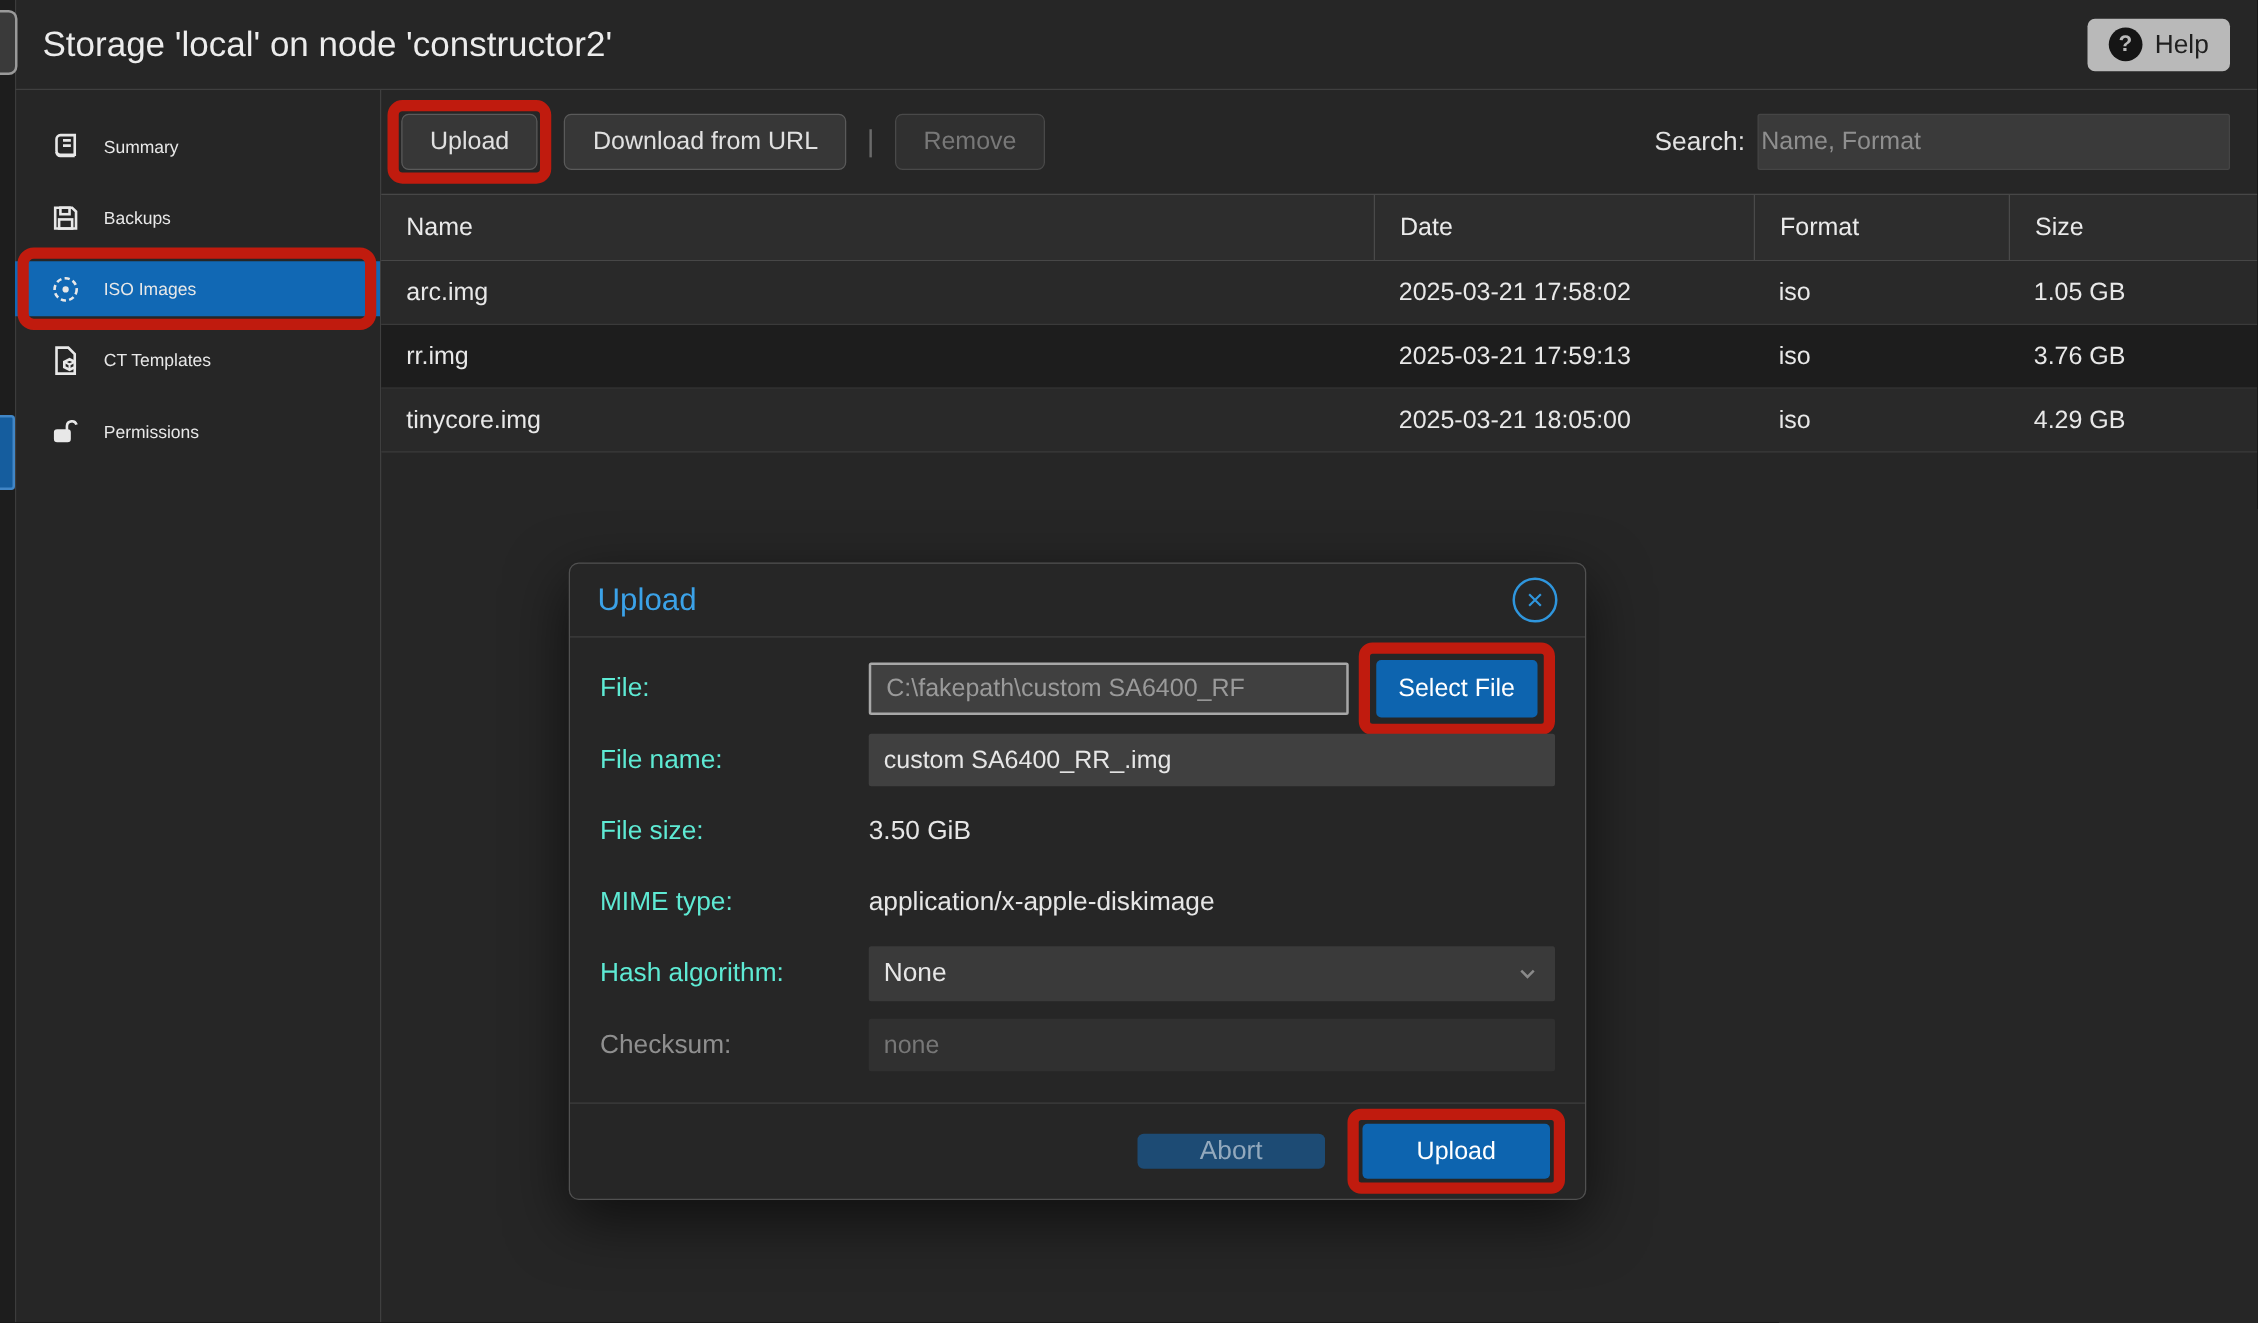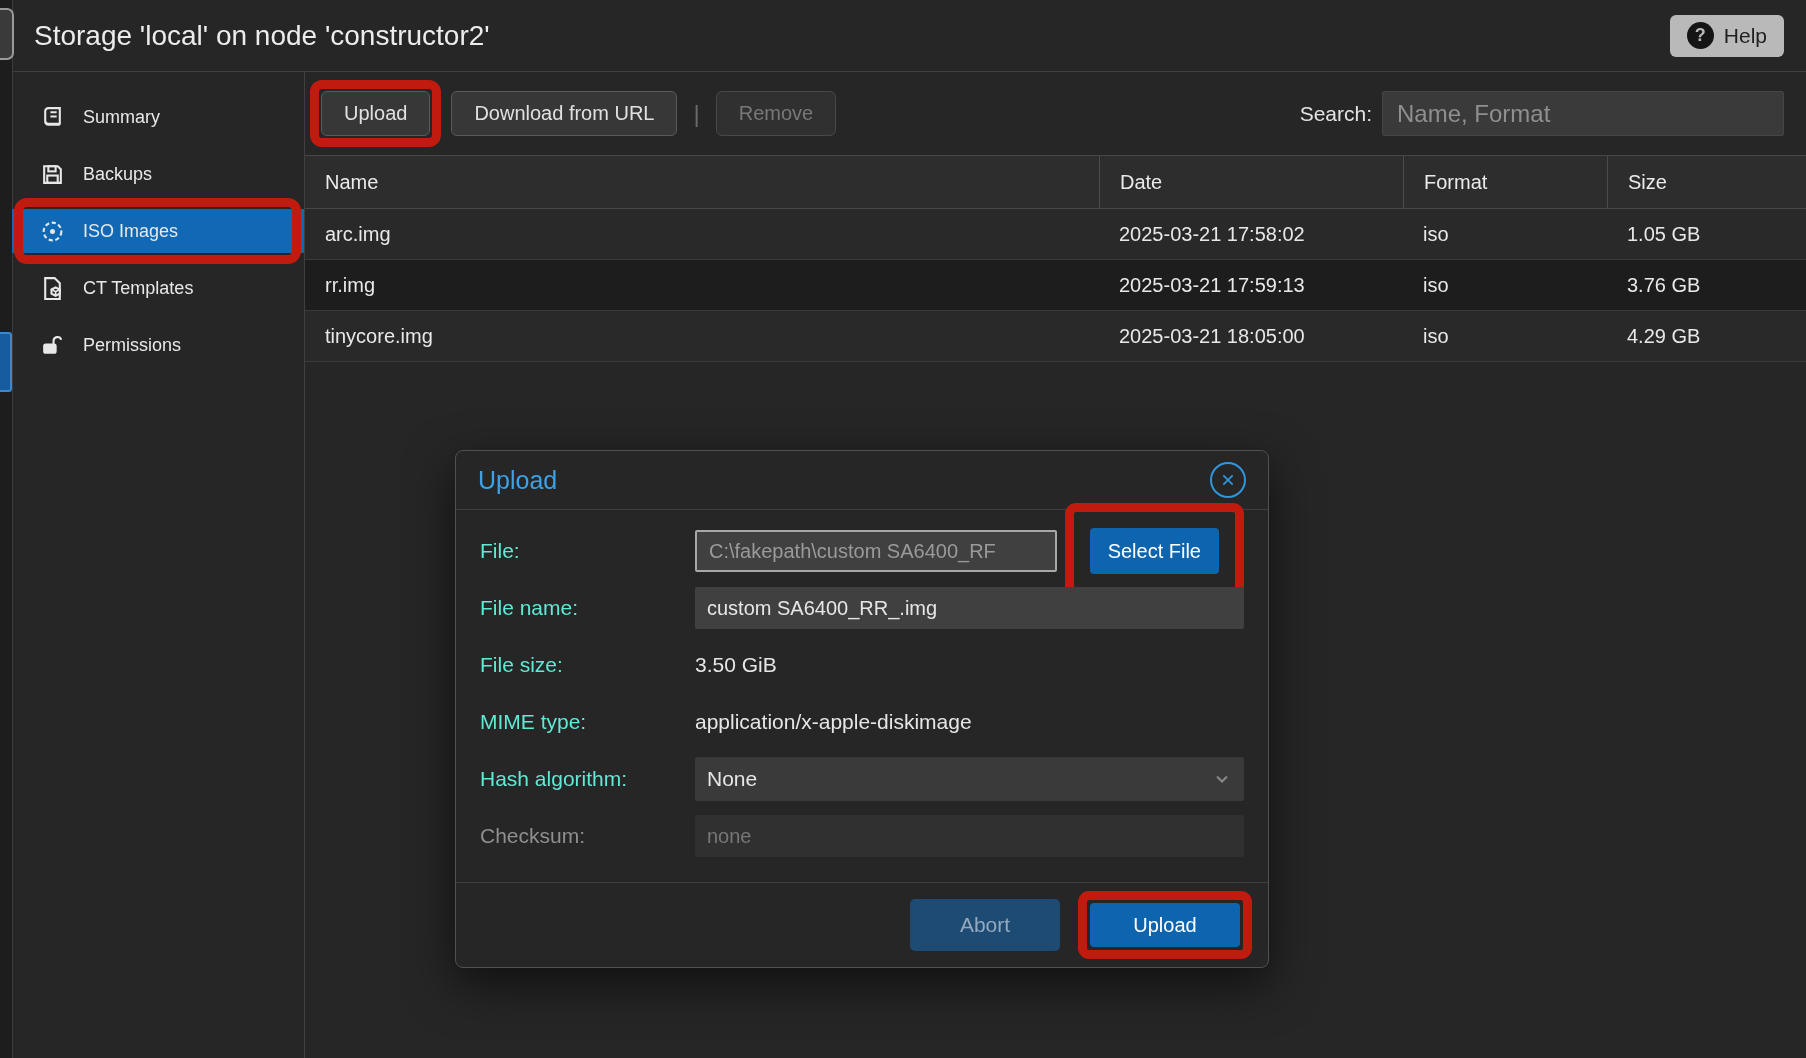--- a/index.html
+++ b/index.html
@@ -21,38 +21,38 @@
   .help-btn{margin-left:auto;height:42px;padding:0 17px;background:#b9b9b9;color:#1f1f1f;
             border-radius:6px;display:flex;align-items:center;gap:10px;font-size:21px;cursor:pointer;}
   .help-glyph{width:27px;height:27px;border-radius:50%;background:#151515;color:#b9b9b9;
             display:flex;align-items:center;justify-content:center;font-size:18px;font-weight:bold;}
 
   .body-row{display:flex;height:calc(100% - 72px);}
 
   
   .sidebar{width:293px;min-width:293px;border-right:1px solid #3f3f3f;padding-top:23px;box-sizing:border-box;}
   .side-item{position:relative;height:44px;margin-bottom:13px;display:flex;align-items:center;
-             gap:18px;padding-left:28px;font-size:18px;cursor:pointer;}
+             gap:18px;padding-left:28px;font-size:14px;cursor:pointer;}
   .side-item svg{width:25px;height:25px;flex:0 0 25px;}
   .side-item.selected{background:#1168b4;}
   .ann-ring-abs{position:absolute;top:-11px;bottom:-11px;left:2px;right:3px;
                 border:9px solid #c01b0e;border-radius:13px;pointer-events:none;}
 
   
   .content{flex:1;position:relative;min-width:0;}
   .toolbar{height:83px;display:flex;align-items:center;gap:10px;padding:0 20px 0 16px;box-sizing:border-box;}
   .tb-btn{height:45px;padding:0 22px;background:#373737;border:1px solid #5a5a5a;border-radius:6px;
           color:#e0e0e0;font-size:20px;display:flex;align-items:center;cursor:pointer;white-space:nowrap;}
   .tb-btn.disabled{color:#787878;background:#303030;border-color:#494949;cursor:default;}
   .tb-sep{color:#6a6a6a;font-size:24px;margin:0 6px;}
   .ann-ring{display:inline-flex;border:9px solid #c01b0e;border-radius:12px;padding:2px;
             margin:-11px 0 -11px -11px;}
   .search-label{margin-left:auto;font-size:21px;color:#e3e3e3;}
   .search-input{width:372px;height:43px;background:#3a3a3a;border:1px solid #454545;border-radius:2px;
-            color:#e6e6e6;font-size:24px;padding:0 14px;margin-right:2px;outline:none;box-sizing:content-box;}
+            color:#e6e6e6;font-size:20px;padding:0 2px;margin-right:2px;outline:none;box-sizing:content-box;}
   .search-input::placeholder{color:#8f8f8f;}
 
   
   .grid{position:absolute;top:83px;left:0;right:0;}
   .trow{display:grid;grid-template-columns:794px 304px 204px auto;}
   .thead{height:52px;background:#2d2d2d;border-top:1px solid #474747;border-bottom:1px solid #474747;}
   .th{display:flex;align-items:center;padding-left:20px;font-size:20px;color:#eaeaea;}
   .th + .th{border-left:1px solid #4a4a4a;}
   .tr{height:50px;border-bottom:1px solid #3a3a3a;font-size:20px;color:#e8e8e8;cursor:pointer;}
   .tr.odd{background:#292929;}
@@ -75,24 +75,24 @@
   .inp.path{width:390px;border:2px solid #a8a8a8;color:#9a9a9a;}
   .inp.wide{width:556px;}
   .inp.disabled{background:#303030;}
   .inp.disabled::placeholder{color:#777;}
   .static-val{font-size:21px;color:#e6e6e6;}
   .select{position:relative;width:556px;height:44px;background:#3a3a3a;border-radius:2px;display:flex;
           align-items:center;padding:0 12px;font-size:21px;color:#e6e6e6;cursor:pointer;box-sizing:border-box;}
   .select svg{position:absolute;right:12px;width:20px;height:20px;color:#8a8a8a;}
   .btn-blue{height:46px;padding:0 18px;background:#0d64af;color:#fff;border:none;border-radius:4px;
             font-size:20px;cursor:pointer;white-space:nowrap;font-family:inherit;}
-  .sel-ring{display:inline-flex;border:9px solid #c01b0e;border-radius:11px;padding:16px;margin:-12px 0 -12px 8px;}
+  .sel-ring{display:inline-flex;border:9px solid #c01b0e;border-radius:11px;padding:5px;margin:-12px 0 -12px 8px;}
   .dlg-footer{border-top:1px solid #3e3e3e;padding:16px 22px;display:flex;justify-content:flex-end;
               align-items:center;gap:18px;}
-  .btn-abort{height:52px;width:150px;background:#1d4b74;color:#93a9bd;border:none;border-radius:5px;
+  .btn-abort{height:28px;width:150px;background:#1d4b74;color:#93a9bd;border:none;border-radius:5px;
              font-size:21px;cursor:default;font-family:inherit;}
   .btn-upload{height:44px;width:150px;}
   .up-ring{display:inline-flex;border:9px solid #c01b0e;border-radius:11px;padding:3px;margin:-12px -6px -12px 0;}
 </style>
 </head>
 <body>
 
 <div class="app">
 
   <div class="left-strip">

